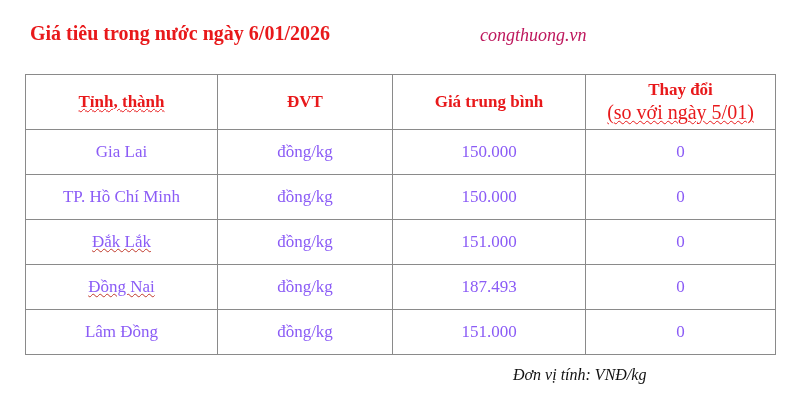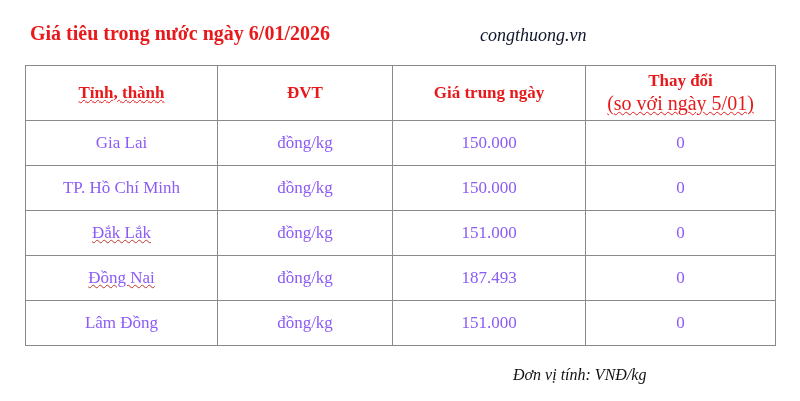--- a/index.html
+++ b/index.html
@@ -38,27 +38,27 @@
     color: #e8191b;
     white-space: nowrap;
   }
   .source-label {
     position: absolute;
     left: 480px;
     top: 3px;
     font-family: "Liberation Serif", serif;
     font-style: italic;
     font-size: 18px;
-    color: #0f172a;
+    color: #be185d;
     white-space: nowrap;
   }
   table.price-table {
     position: absolute;
     left: 25px;
-    top: 65px;
+    top: 74px;
     width: 750px;
     border-collapse: collapse;
     table-layout: fixed;
     padding-left: 28px;
   }
   table.price-table th,
   table.price-table td {
     border: 1px solid #8a8a8a;
     text-align: center;
     vertical-align: middle;
@@ -133,21 +133,21 @@
     </colgroup>
     <thead>
       <tr>
         <th>
           <span class="underline-squiggle">Tỉnh, thành</span>
         </th>
         <th>
           <span>ĐVT</span>
         </th>
         <th>
-          <span>Giá trung ngày</span>
+          <span>Giá trung bình</span>
         </th>
         <th>
           <span>Thay đổi</span>
           <span class="head-sub underline-squiggle">(so với ngày 5/01)</span>
         </th>
       </tr>
     </thead>
     <tbody>
       <tr>
         <td>Gia Lai</td>

